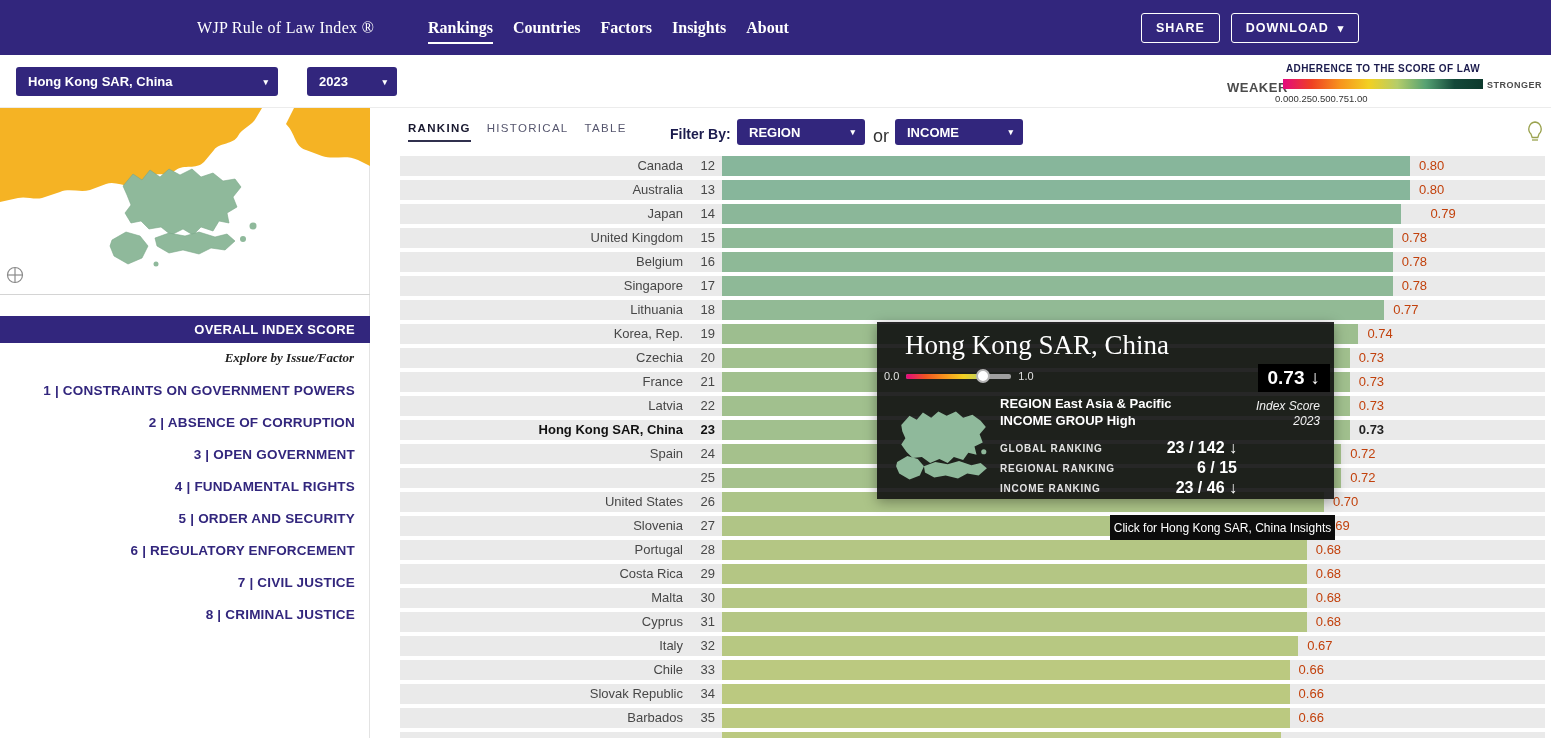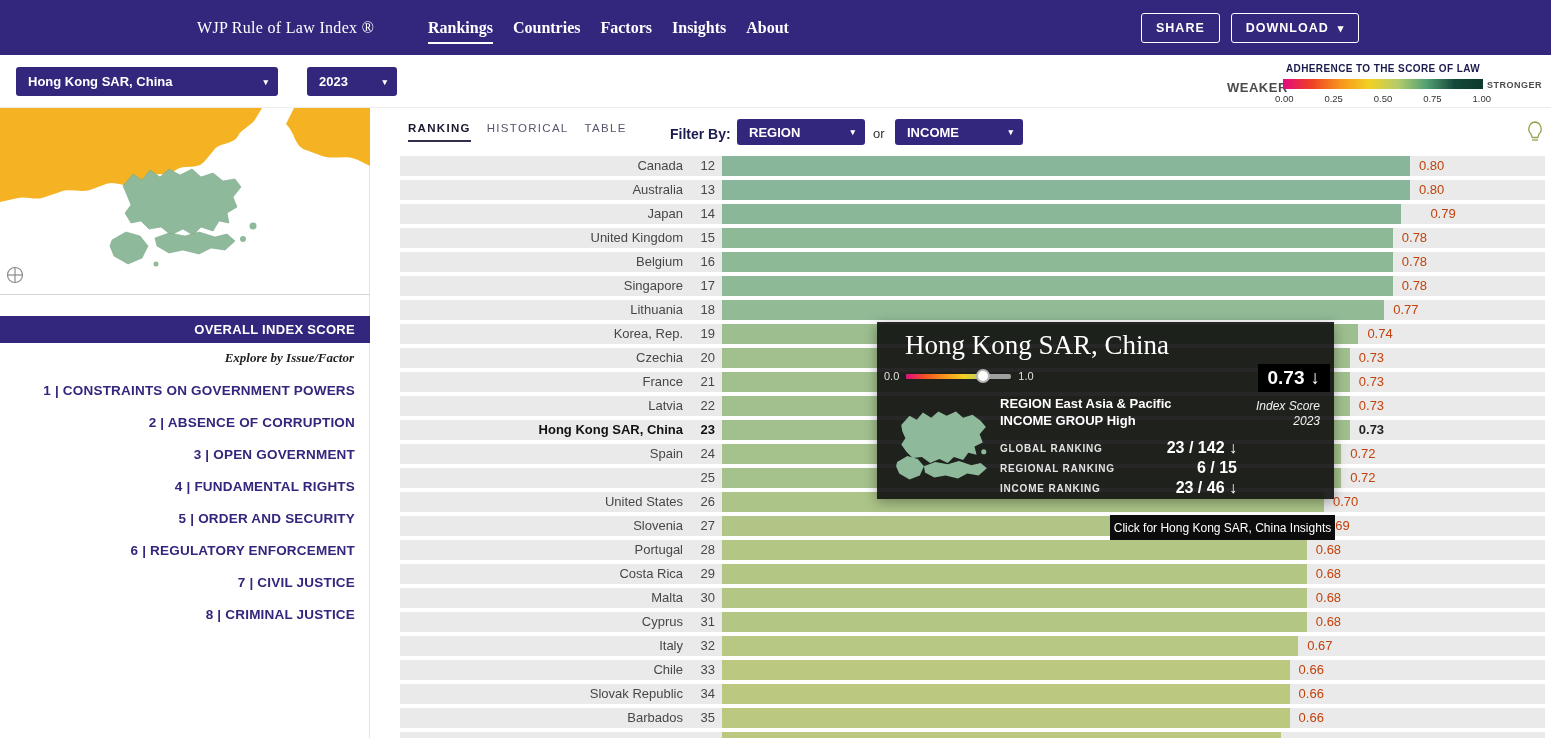--- a/index.html
+++ b/index.html
@@ -30,21 +30,21 @@
   .dd-country{left:16px;top:12px;width:262px}
   .dd-year{left:307px;top:12px;width:90px}
   .legend{position:absolute;left:1227px;top:8px;width:324px;height:44px}
   .legend-title{position:absolute;left:56px;top:0;width:200px;text-align:center;font-size:10px;font-weight:700;
                 color:#1b1b4d;letter-spacing:.4px;white-space:nowrap}
   .legend-grad{position:absolute;left:56px;top:16px;width:200px;height:10px}
   .legend-weaker{position:absolute;left:0;top:17px;width:50px;font-size:13px;
                  letter-spacing:.5px;color:#4c4c4c;font-weight:700}
   .legend-stronger{position:absolute;left:260px;top:17px;width:64px;font-size:9px;
                    letter-spacing:.5px;color:#4c4c4c;font-weight:700}
-  .legend-ticks{position:absolute;left:48px;top:30px;width:216px;display:flex;justify-content:space-between;
+  .legend-ticks{position:absolute;left:48px;top:30px;width:216px;display:flex;justify-content:flex-start;
                 font-size:9.5px;color:#333}
 
   
   .sidebar{position:absolute;left:0;top:108px;width:370px;height:630px;background:#fff;border-right:1px solid #e3e3e3}
   .mapbox{position:relative;width:370px;height:187px;border-bottom:1px solid #d4d4d4;overflow:hidden;cursor:pointer}
   .globe{position:absolute;left:6px;bottom:6px;cursor:pointer}
   .overall{position:absolute;left:0;top:208px;width:370px;height:27px;background:#32267d;color:#fff;
            font-weight:700;font-size:13px;letter-spacing:.3px;display:flex;align-items:center;
            justify-content:flex-end;padding-right:15px;cursor:pointer}
   .overall-arrow{position:absolute;left:370px;top:208px;width:0;height:0;
@@ -57,21 +57,21 @@
                color:#32267d;font-weight:700;font-size:13.5px;letter-spacing:.2px;cursor:pointer;white-space:nowrap}
 
   
   .main{position:absolute;left:370px;top:108px;width:1181px;height:630px;overflow:hidden;background:#fff}
   .tabs{position:absolute;left:38px;top:14px;display:flex;gap:16px}
   .tab{font-size:11.5px;letter-spacing:1.3px;color:#56566e;padding-bottom:6px;cursor:pointer;white-space:nowrap}
   .tab.active{color:#17172e;font-weight:700;border-bottom:2px solid #30304e}
   .filterby{position:absolute;left:300px;top:18px;font-size:14px;font-weight:700;color:#1b1b4d}
   .dd-region{left:367px;top:11px;width:128px;height:26px}
   .dd-income{left:525px;top:11px;width:128px;height:26px}
-  .or-label{position:absolute;left:503px;top:18px;font-size:13px;color:#333}
+  .or-label{position:absolute;left:503px;top:18px;font-size:18px;color:#333}
   .bulb{position:absolute;left:1155px;top:12px;cursor:pointer}
 
   
   .rows{position:absolute;left:30px;top:48px;width:1145px}
   .rrow{position:relative;height:20px;margin-bottom:4px;background:#eaeaea;cursor:pointer}
   .country{position:absolute;left:0;top:0;width:283px;text-align:right;font-size:13px;color:#474747;line-height:20px;white-space:nowrap}
   .rank{position:absolute;left:288px;top:0;width:27px;text-align:right;font-size:13px;color:#474747;line-height:20px}
   .bar{position:absolute;left:322px;top:0;height:20px}
   .scorelbl{position:absolute;top:0;font-size:13px;color:#c2410c;line-height:20px}
   .rrow.hl .country,.rrow.hl .rank{font-weight:700;color:#111}

